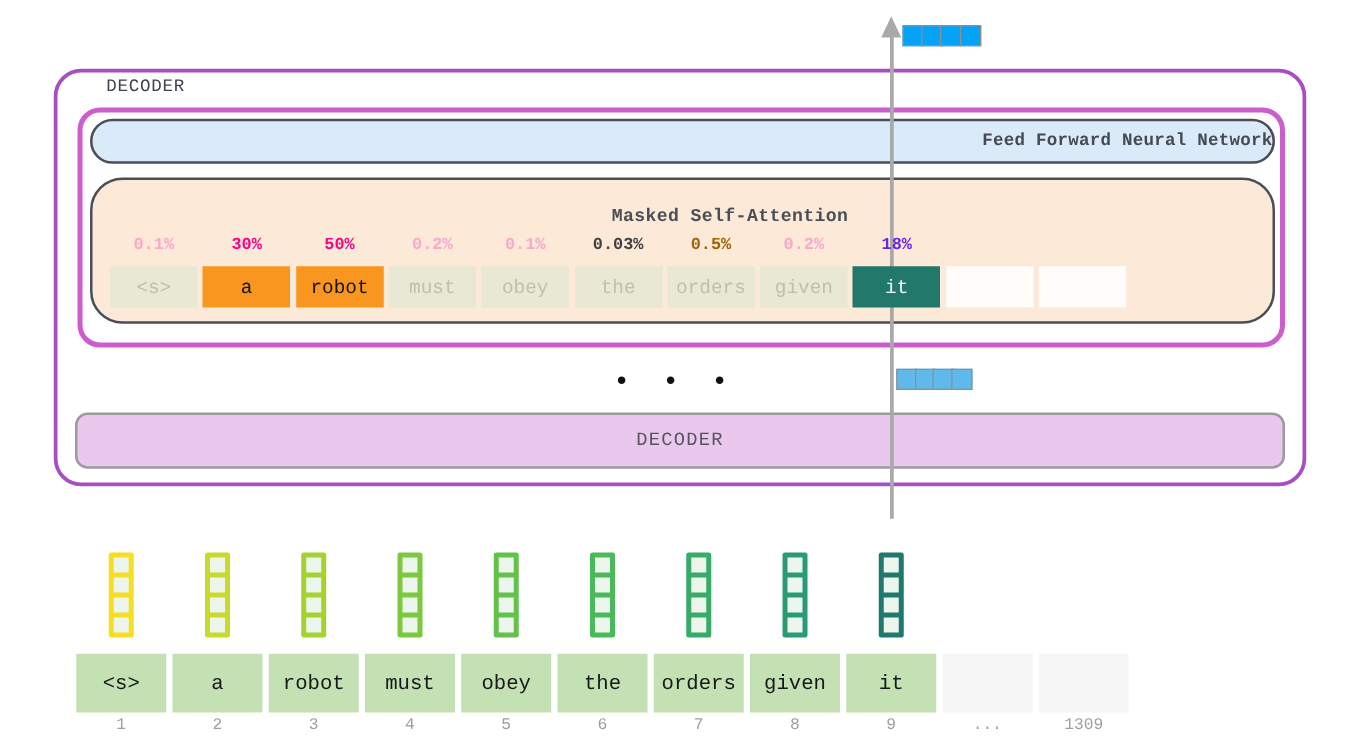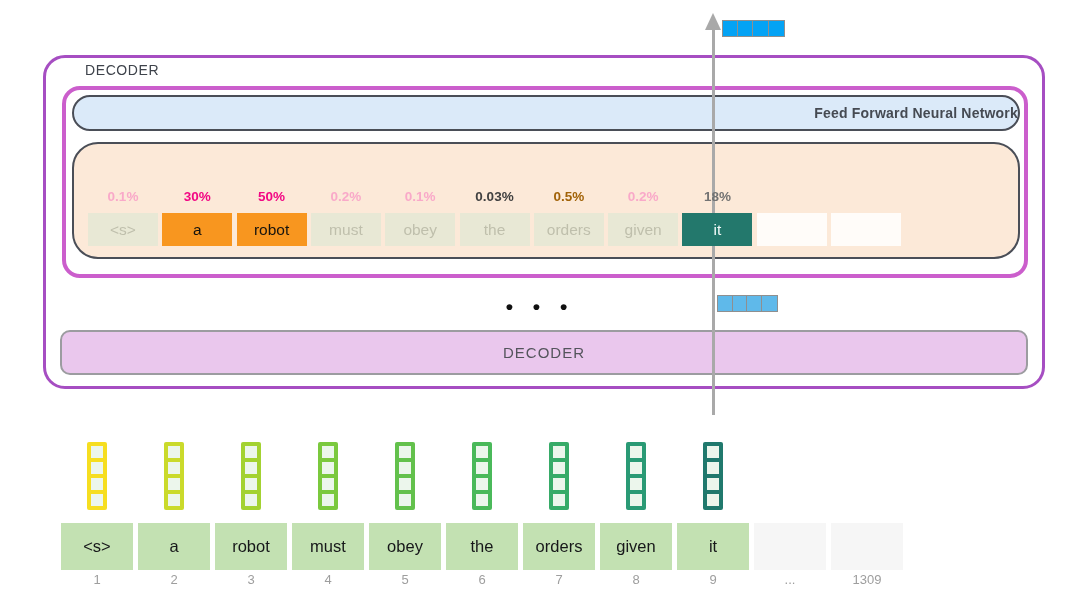--- a/index.html
+++ b/index.html
@@ -2,21 +2,21 @@
 <html><head>
 <meta charset="utf-8">
 <style>
   * { box-sizing: border-box; margin: 0; padding: 0; }
   html,body { background:#fff; }
   .canvas {
     position: relative;
     width: 1080px;
     height: 599px;
     background: #ffffff;
-    font-family: Liberation Sans, sans-serif;
+    font-family: Liberation Mono, monospace;
     overflow: hidden;
   }
   .abs { position: absolute; }
 
   
   .arrow-line {
     left: 712px; top: 27px; width: 3px; height: 388px;
     background: #a9a9a9; z-index: 1;
   }
   .arrow-head {
@@ -137,39 +137,40 @@
   <div class="abs outer-box"></div>
   <div class="abs decoder-label">DECODER</div>
 
   <div class="abs inner-box"></div>
 
   <div class="abs ffnn-bar">
     <span class="ffnn-label">Feed Forward Neural Network</span>
   </div>
 
   <div class="abs attn-box"></div>
+  <div class="abs attn-label">Masked Self-Attention</div>
 
   <div id="attention-layer">
       <div class="abs pct" style="left: 88px; width: 70px; color: rgb(249, 169, 201);">0.1%</div>
       <div class="abs attn-cell" style="left: 88px; width: 70px; background: rgb(232, 232, 213); color: rgb(191, 191, 172);">&lt;s&gt;</div>
       <div class="abs pct" style="left: 162.3px; width: 70px; color: rgb(242, 8, 132);">30%</div>
       <div class="abs attn-cell" style="left: 162.3px; width: 70px; background: rgb(248, 150, 31); color: rgb(21, 19, 14);">a</div>
       <div class="abs pct" style="left: 236.6px; width: 70px; color: rgb(242, 8, 132);">50%</div>
       <div class="abs attn-cell" style="left: 236.6px; width: 70px; background: rgb(248, 150, 31); color: rgb(21, 19, 14);">robot</div>
       <div class="abs pct" style="left: 310.9px; width: 70px; color: rgb(249, 169, 201);">0.2%</div>
       <div class="abs attn-cell" style="left: 310.9px; width: 70px; background: rgb(232, 232, 213); color: rgb(191, 191, 172);">must</div>
       <div class="abs pct" style="left: 385.2px; width: 70px; color: rgb(249, 169, 201);">0.1%</div>
       <div class="abs attn-cell" style="left: 385.2px; width: 70px; background: rgb(232, 232, 213); color: rgb(191, 191, 172);">obey</div>
       <div class="abs pct" style="left: 459.5px; width: 70px; color: #404040;">0.03%</div>
       <div class="abs attn-cell" style="left: 459.5px; width: 70px; background: rgb(232, 232, 213); color: rgb(191, 191, 172);">the</div>
       <div class="abs pct" style="left: 533.8px; width: 70px; color: #a16207;">0.5%</div>
       <div class="abs attn-cell" style="left: 533.8px; width: 70px; background: rgb(232, 232, 213); color: rgb(191, 191, 172);">orders</div>
       <div class="abs pct" style="left: 608.1px; width: 70px; color: rgb(249, 169, 201);">0.2%</div>
       <div class="abs attn-cell" style="left: 608.1px; width: 70px; background: rgb(232, 232, 213); color: rgb(191, 191, 172);">given</div>
-      <div class="abs pct" style="left: 682.4px; width: 70px; color: #737373;">18%</div>
+      <div class="abs pct" style="left: 682.4px; width: 70px; color: #6d28d9;">18%</div>
       <div class="abs attn-cell" style="left: 682.4px; width: 70px; background: rgb(35, 120, 108); color: rgb(244, 251, 249);">it</div>
       <div class="abs attn-cell" style="left: 756.7px; width: 70px; background: rgba(255, 255, 255, 0.85);"></div>
       <div class="abs attn-cell" style="left: 831px; width: 70px; background: rgba(255, 255, 255, 0.85);"></div>
     </div>
 
   <div class="abs dots">• • •</div>
 
   <div class="abs hvec hidden-vec" id="hidden-vector">
       <div class="vcell" style="background: rgb(95, 185, 234);"></div>
       <div class="vcell" style="background: rgb(95, 185, 234);"></div>

